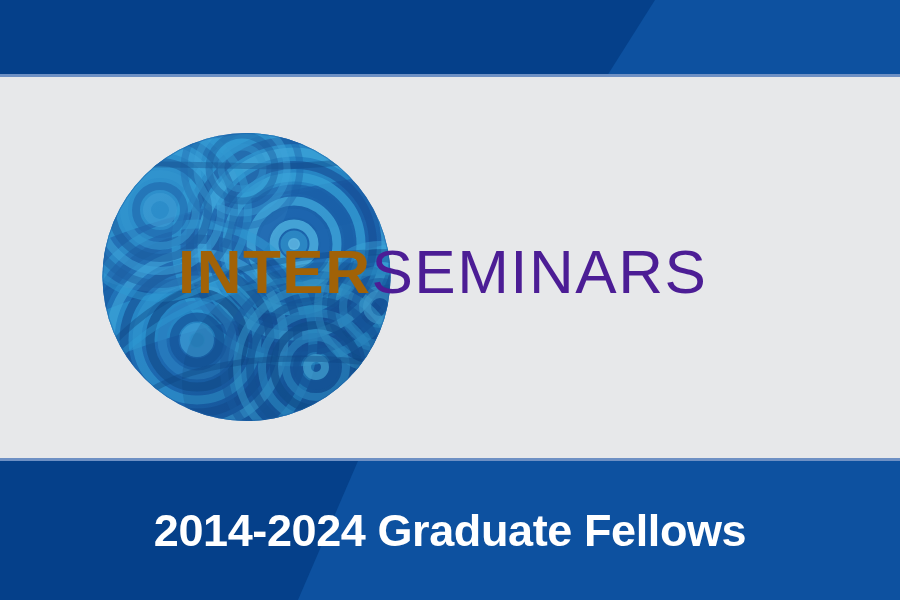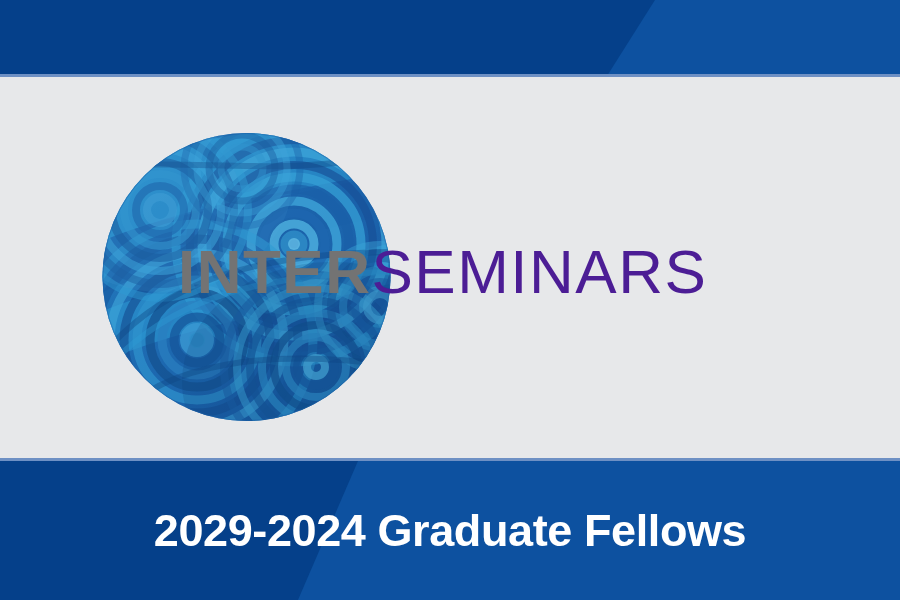--- a/index.html
+++ b/index.html
@@ -118,21 +118,21 @@
     pointer-events: none;
   }
   #wordmark-inner {
     position: absolute;
     left: 178px;
     font-size: 62px;
     line-height: 1;
     white-space: nowrap;
   }
   #word-inter {
-    color: #737373;
+    color: #a16207;
     font-weight: bold;
     letter-spacing: 1.5px;
   }
   #word-seminars {
     color: #4c1d95;
     font-weight: normal;
     letter-spacing: 1.5px;
   }
 </style>
 </head>
@@ -252,15 +252,15 @@
   <div id="wordmark">
     <div id="wordmark-inner">
       <span id="word-inter">INTER</span><span id="word-seminars">SEMINARS</span>
     </div>
   </div>
 
   <div id="bottom-bar-overline"></div>
   <div class="bar" id="bottom-bar">
     <div id="bottom-bar-accent"></div>
   </div>
-  <div id="footer-text">2029-2024 Graduate Fellows</div>
+  <div id="footer-text">2014-2024 Graduate Fellows</div>
 
 </div>
 
 </body></html>

